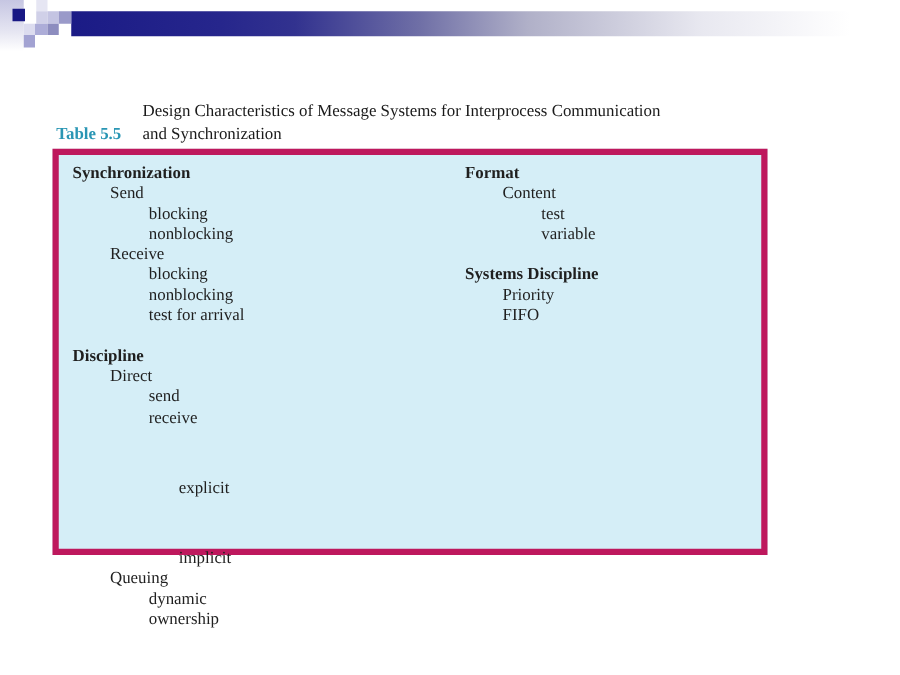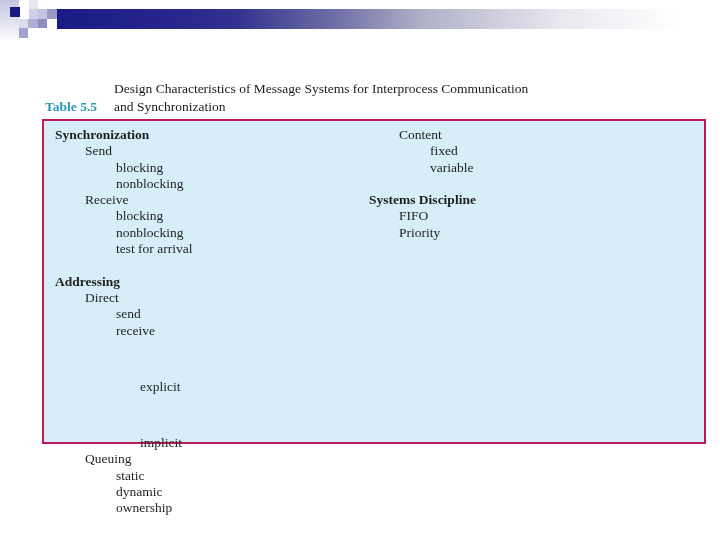--- a/index.html
+++ b/index.html
@@ -39,23 +39,23 @@
     display:flex;align-items:flex-end;
     font-size:13.5px;line-height:18px;color:#1a1a1a;
   }
   .caption .label{
     font-weight:bold;color:#2a96b4;white-space:nowrap;margin-right:17px;
   }
   .caption .text{width:505px;}
 
   
   .tablebox{
-    position:absolute;left:42px;top:119px;width:664px;height:325px;
+    position:absolute;left:42px;top:119px;width:572px;height:325px;
     background:#d5eef7;
-    border:2px solid #be185d;
+    border:5px solid #be185d;
     box-sizing:border-box;
   }
   .col{
     position:absolute;top:6px;
     font-size:13.5px;line-height:16.3px;color:#1f1f1f;
   }
   .col-left {left:11px;}
   .col-right{left:325px;}
   .row{height:16.3px;white-space:nowrap;}
   .row.bold{font-weight:bold;}
@@ -93,35 +93,35 @@
     <div class="col col-left">
         <div class="row lvl0 bold">Synchronization</div>
         <div class="row lvl1">Send</div>
         <div class="row lvl2">blocking</div>
         <div class="row lvl2">nonblocking</div>
         <div class="row lvl1">Receive</div>
         <div class="row lvl2">blocking</div>
         <div class="row lvl2">nonblocking</div>
         <div class="row lvl2">test for arrival</div>
         <div class="row lvl0"></div>
-        <div class="row lvl0 bold">Addressing</div>
+        <div class="row lvl0 bold">Discipline</div>
         <div class="row lvl1">Direct</div>
         <div class="row lvl2">send</div>
         <div class="row lvl2">receive</div>
         <div class="row lvl3">explicit</div>
         <div class="row lvl3">implicit</div>
         <div class="row lvl1">Queuing</div>
-        <div class="row lvl2">static</div>
         <div class="row lvl2">dynamic</div>
         <div class="row lvl2">ownership</div>
       </div>
     <div class="col col-right">
+        <div class="row lvl0 bold">Format</div>
         <div class="row lvl1">Content</div>
-        <div class="row lvl2">fixed</div>
+        <div class="row lvl2">test</div>
         <div class="row lvl2">variable</div>
         <div class="row lvl0"></div>
         <div class="row lvl0 bold">Systems Discipline</div>
+        <div class="row lvl1">Priority</div>
         <div class="row lvl1">FIFO</div>
-        <div class="row lvl1">Priority</div>
       </div>
   </div>
 
 </div>
 
 </body></html>

